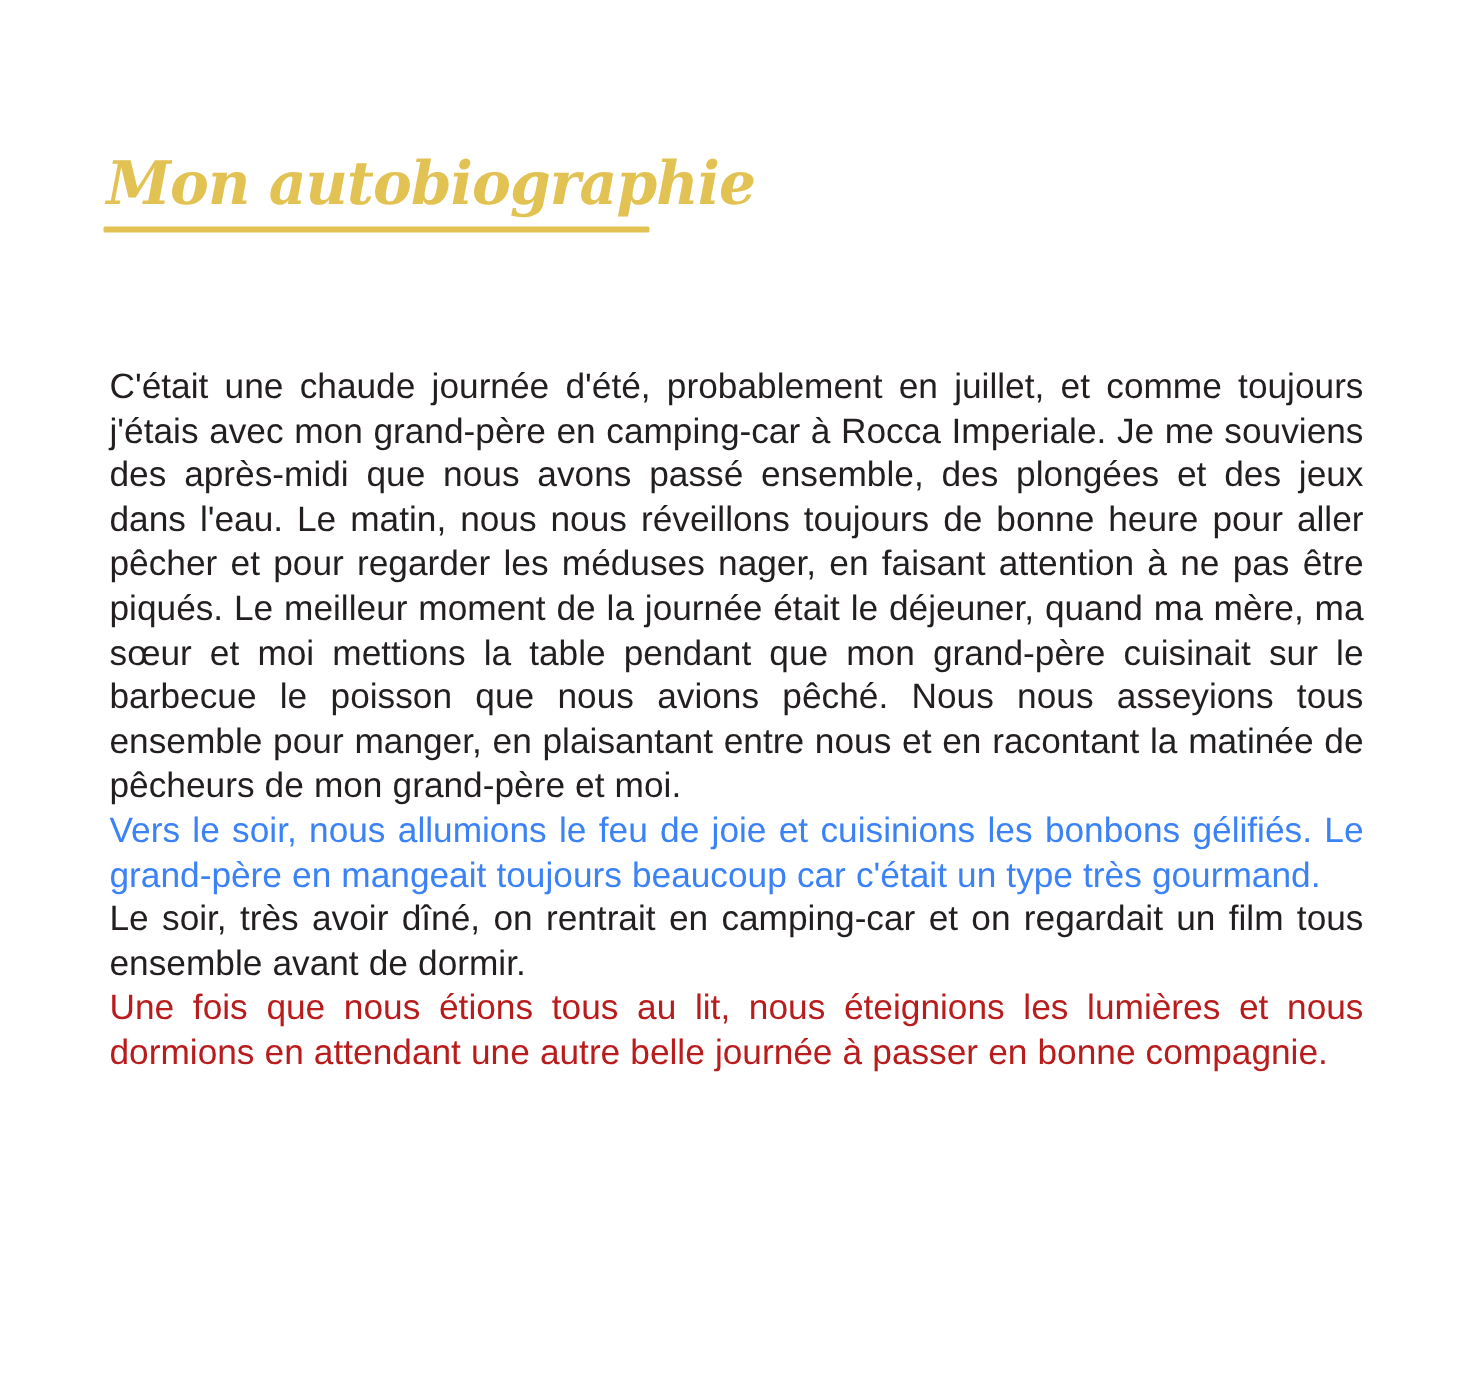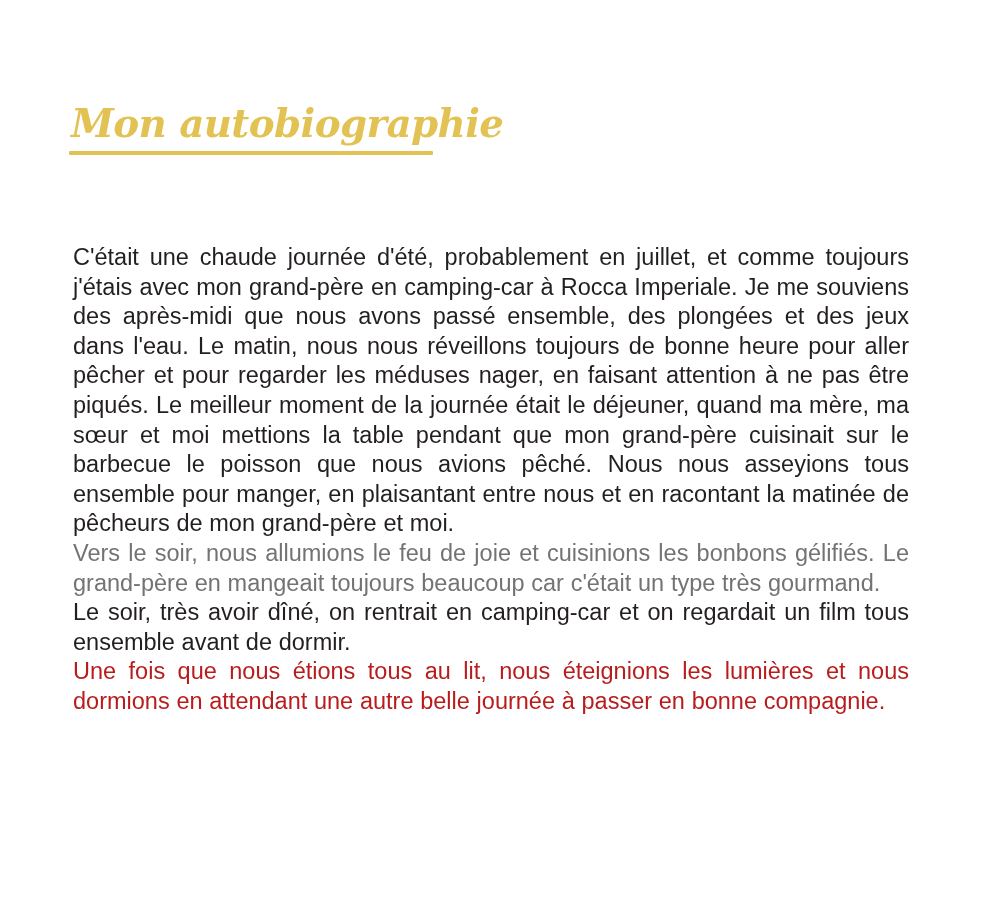--- a/index.html
+++ b/index.html
@@ -83,18 +83,18 @@
 
 <div class="page" style="background: rgb(255, 255, 255);">
 
   <div class="title-block">
     <h1 class="doc-title" style="color: rgb(227, 194, 84);">Mon autobiographie</h1>
     <span class="title-underline" style="background: rgb(227, 194, 84);"></span>
   </div>
 
   <div class="body-block">
     <p class="para" style="color: rgb(35, 31, 32);">C'était une chaude journée d'été, probablement en juillet, et comme toujours j'étais avec mon grand-père en camping-car à Rocca Imperiale. Je me souviens des après-midi que nous avons passé ensemble, des plongées et des jeux dans l'eau. Le matin, nous nous réveillons toujours de bonne heure pour aller pêcher et pour regarder les méduses nager, en faisant attention à ne pas être piqués. Le meilleur moment de la journée était le déjeuner, quand ma mère, ma sœur et moi mettions la table pendant que mon grand-père cuisinait sur le barbecue le poisson que nous avions pêché. Nous nous asseyions tous ensemble pour manger, en plaisantant entre nous et en racontant la matinée de pêcheurs de mon grand-père et moi.</p>
-    <p class="para" style="color: #737373;">Vers le soir, nous allumions le feu de joie et cuisinions les bonbons gélifiés. Le grand-père en mangeait toujours beaucoup car c'était un type très gourmand.</p>
+    <p class="para" style="color: #3b82f6;">Vers le soir, nous allumions le feu de joie et cuisinions les bonbons gélifiés. Le grand-père en mangeait toujours beaucoup car c'était un type très gourmand.</p>
     <p class="para" style="color: rgb(35, 31, 32);">Le soir, très avoir dîné, on rentrait en camping-car et on regardait un film tous ensemble avant de dormir.</p>
     <p class="para" style="color: #b91c1c;">Une fois que nous étions tous au lit, nous éteignions les lumières et nous dormions en attendant une autre belle journée à passer en bonne compagnie.</p>
   </div>
 
 </div>
 
 </body></html>

